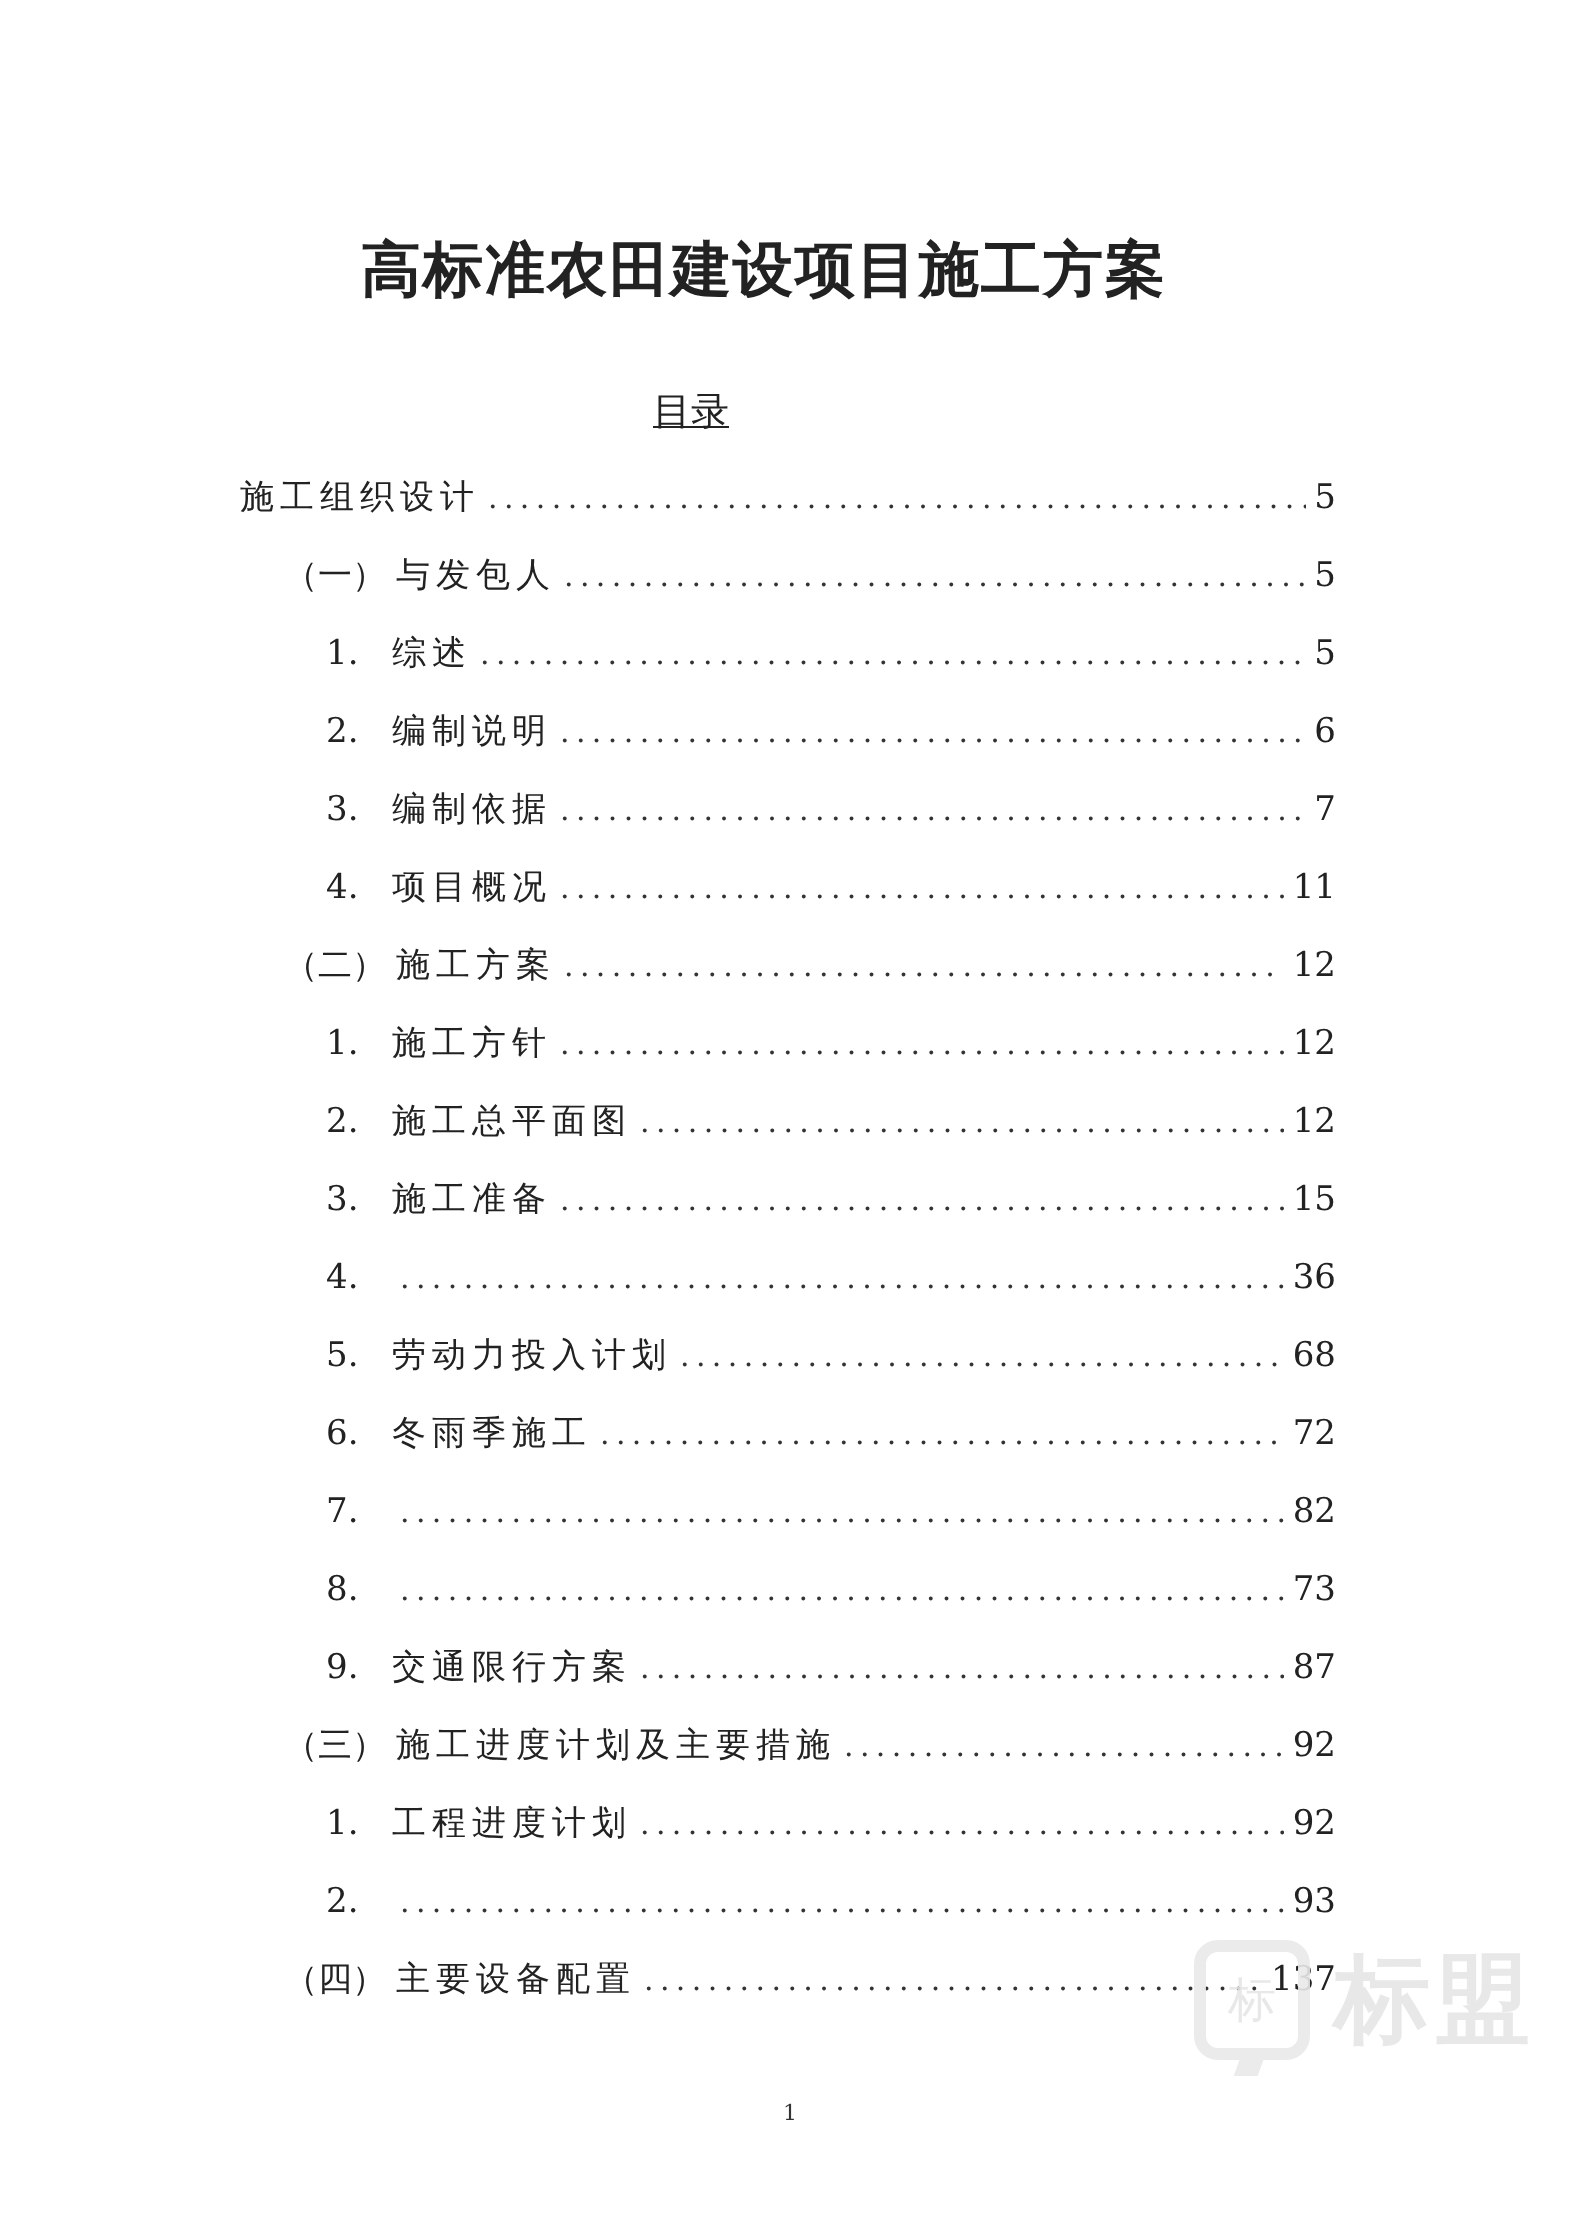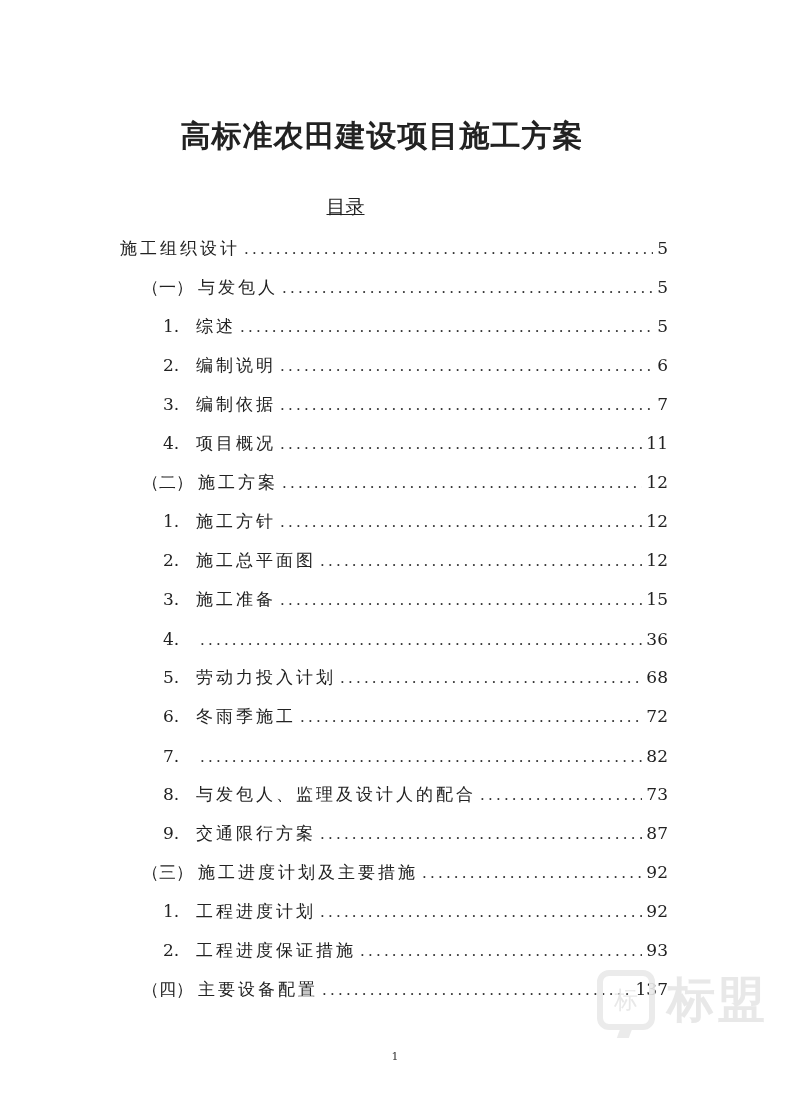--- a/index.html
+++ b/index.html
@@ -257,21 +257,20 @@
     <li class="toc-row level-3">
         <span class="inner">
           <span class="num-prefix" style="width: 33px;">7.</span>
           <span class="leader">........................................................................................................</span>
           <span class="page-num">82</span>
         </span>
       </li>
     <li class="toc-row level-3">
         <span class="inner">
           <span class="num-prefix" style="width: 33px;">8.</span>
-          <span class="entry-title">与发包人、监理及设计人的配合</span>
           <span class="leader">........................................................................................................</span>
           <span class="page-num">73</span>
         </span>
       </li>
     <li class="toc-row level-3">
         <span class="inner">
           <span class="num-prefix" style="width: 33px;">9.</span>
           <span class="entry-title">交通限行方案</span>
           <span class="leader">........................................................................................................</span>
           <span class="page-num">87</span>
@@ -289,21 +288,20 @@
         <span class="inner">
           <span class="num-prefix" style="width: 33px;">1.</span>
           <span class="entry-title">工程进度计划</span>
           <span class="leader">........................................................................................................</span>
           <span class="page-num">92</span>
         </span>
       </li>
     <li class="toc-row level-3">
         <span class="inner">
           <span class="num-prefix" style="width: 33px;">2.</span>
-          <span class="entry-title">工程进度保证措施</span>
           <span class="leader">........................................................................................................</span>
           <span class="page-num">93</span>
         </span>
       </li>
     <li class="toc-row level-2">
         <span class="inner">
           <span class="num-prefix" style="width: 56px;">（四）</span>
           <span class="entry-title">主要设备配置</span>
           <span class="leader">........................................................................................................</span>
           <span class="page-num">137</span>

